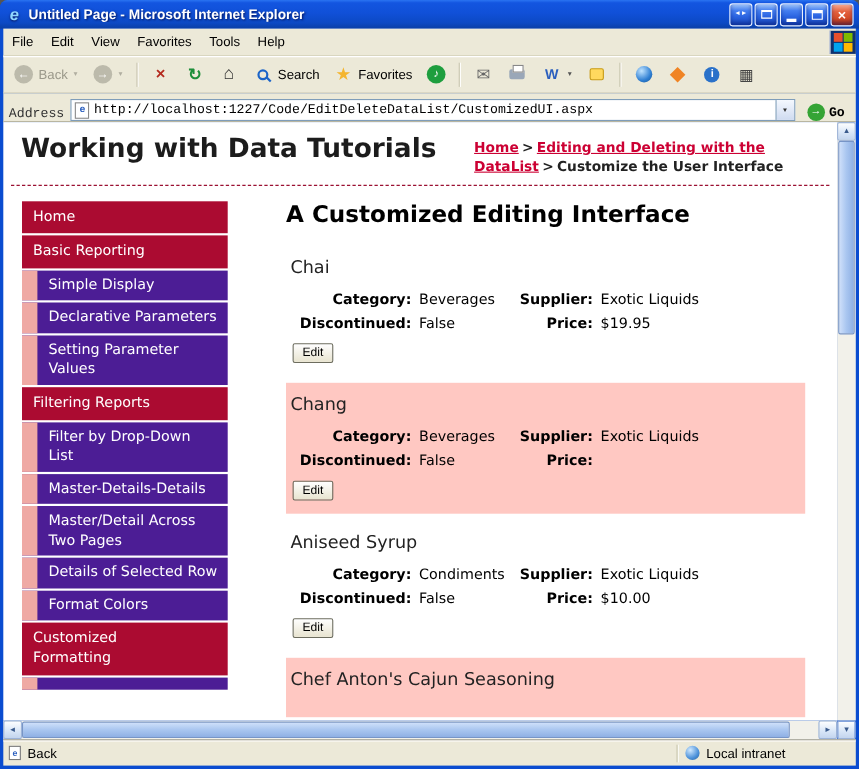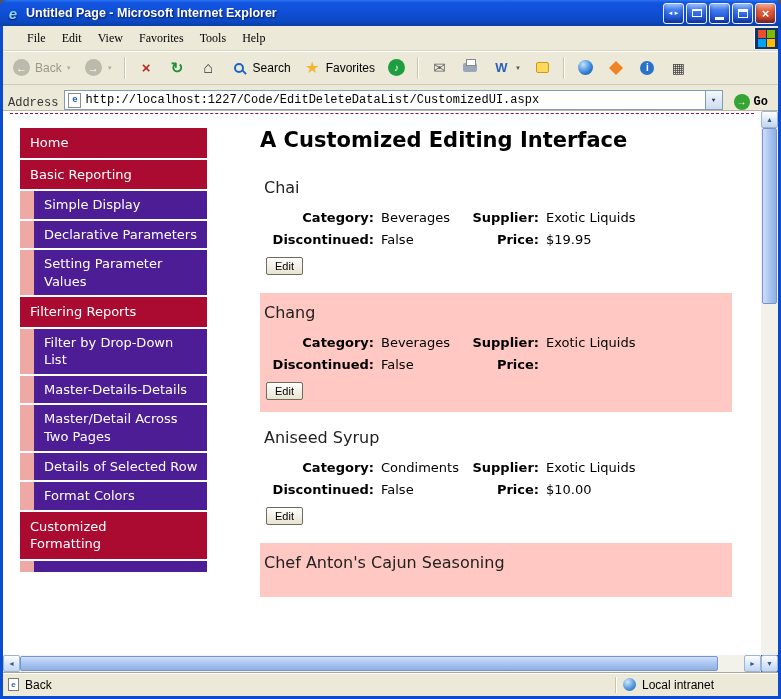--- a/index.html
+++ b/index.html
@@ -23,21 +23,21 @@
     background:linear-gradient(180deg,#9cc2f8 0%,#447ef0 30%,#2a63e0 60%,#1b4fc8 100%);
     box-shadow:inset 0 -3px 4px rgba(0,10,90,.45);
     display:flex;align-items:center;justify-content:center;font-size:10px;cursor:pointer;flex:none;
   }
   .tbtn.close{background:linear-gradient(180deg,#f6ab94 0%,#e4613d 35%,#d44a24 70%,#b23414 100%);font-size:13px;font-weight:bold;}
   .tbtn .tiny{font-size:6px;letter-spacing:0;}
   .g-min{display:block;width:9px;height:3px;background:#fff;margin-top:10px;}
   .g-max{display:block;width:10px;height:9px;border:1px solid #fff;border-top:3px solid #fff;}
   .g-win{display:block;width:10px;height:8px;border:1px solid #fff;border-top:2px solid #fff;}
   
-  .menubar{margin:0 3px;height:25px;background:#ECE9D8;display:flex;align-items:center;padding-left:16px;border-bottom:1px solid #d9d6c0;font-family:Liberation Serif, serif;}
+  .menubar{margin:0 3px;height:25px;background:#ECE9D8;display:flex;align-items:center;padding-left:0;border-bottom:1px solid #d9d6c0;}
   .menu-item{font-size:12px;color:#000;padding:3px 8px;cursor:pointer;}
   .throbber{margin-left:auto;width:24px;height:21px;background:#10316e;border-left:1px solid #fff;display:grid;grid-template-columns:8px 8px;grid-template-rows:8px 8px;gap:1px;place-content:center;}
   .throbber span{display:block;}
   .fq1{background:#e8502c;} .fq2{background:#7fba00;} .fq3{background:#00a3ee;} .fq4{background:#ffb900;}
   
   .toolbar{margin:0 3px;height:34px;background:#ECE9D8;display:flex;align-items:center;gap:2px;padding:0 4px;box-shadow:inset 0 1px 0 #fff;border-bottom:1px solid #cfccb6;}
   .tb-btn{display:flex;align-items:center;gap:4px;padding:2px 5px;border-radius:3px;cursor:pointer;}
   .tb-label{font-size:12px;color:#000;}
   .tb-btn.disabled .tb-label{color:#9a988a;}
   .tb-chev{font-size:6px;color:#555;}
@@ -244,20 +244,26 @@
       <span class="addr-drop">▼</span>
     </div>
     <div class="go-btn">
       <span class="go-ic">→</span>
       <span class="go-label">Go</span>
     </div>
   </div>
 
   <div class="content-row">
     <div class="page">
+      <div class="site-header">
+        <div class="site-title">Working with Data Tutorials</div>
+        <div class="breadcrumb">
+          <a class="crumb-link">Home</a><span class="crumb-sep">&gt;</span><a class="crumb-link">Editing and Deleting with the DataList</a><span class="crumb-sep">&gt;</span><span class="crumb-current">Customize the User Interface</span>
+        </div>
+      </div>
       <div class="dashed"></div>
       <div class="page-body">
         <div class="sidebar">
             <div class="nav-entry nav-header">
     <span class="nav-label">Home</span>
   </div>
             <div class="nav-entry nav-header">
     <span class="nav-label">Basic Reporting</span>
   </div>
             <div class="nav-entry nav-item">

